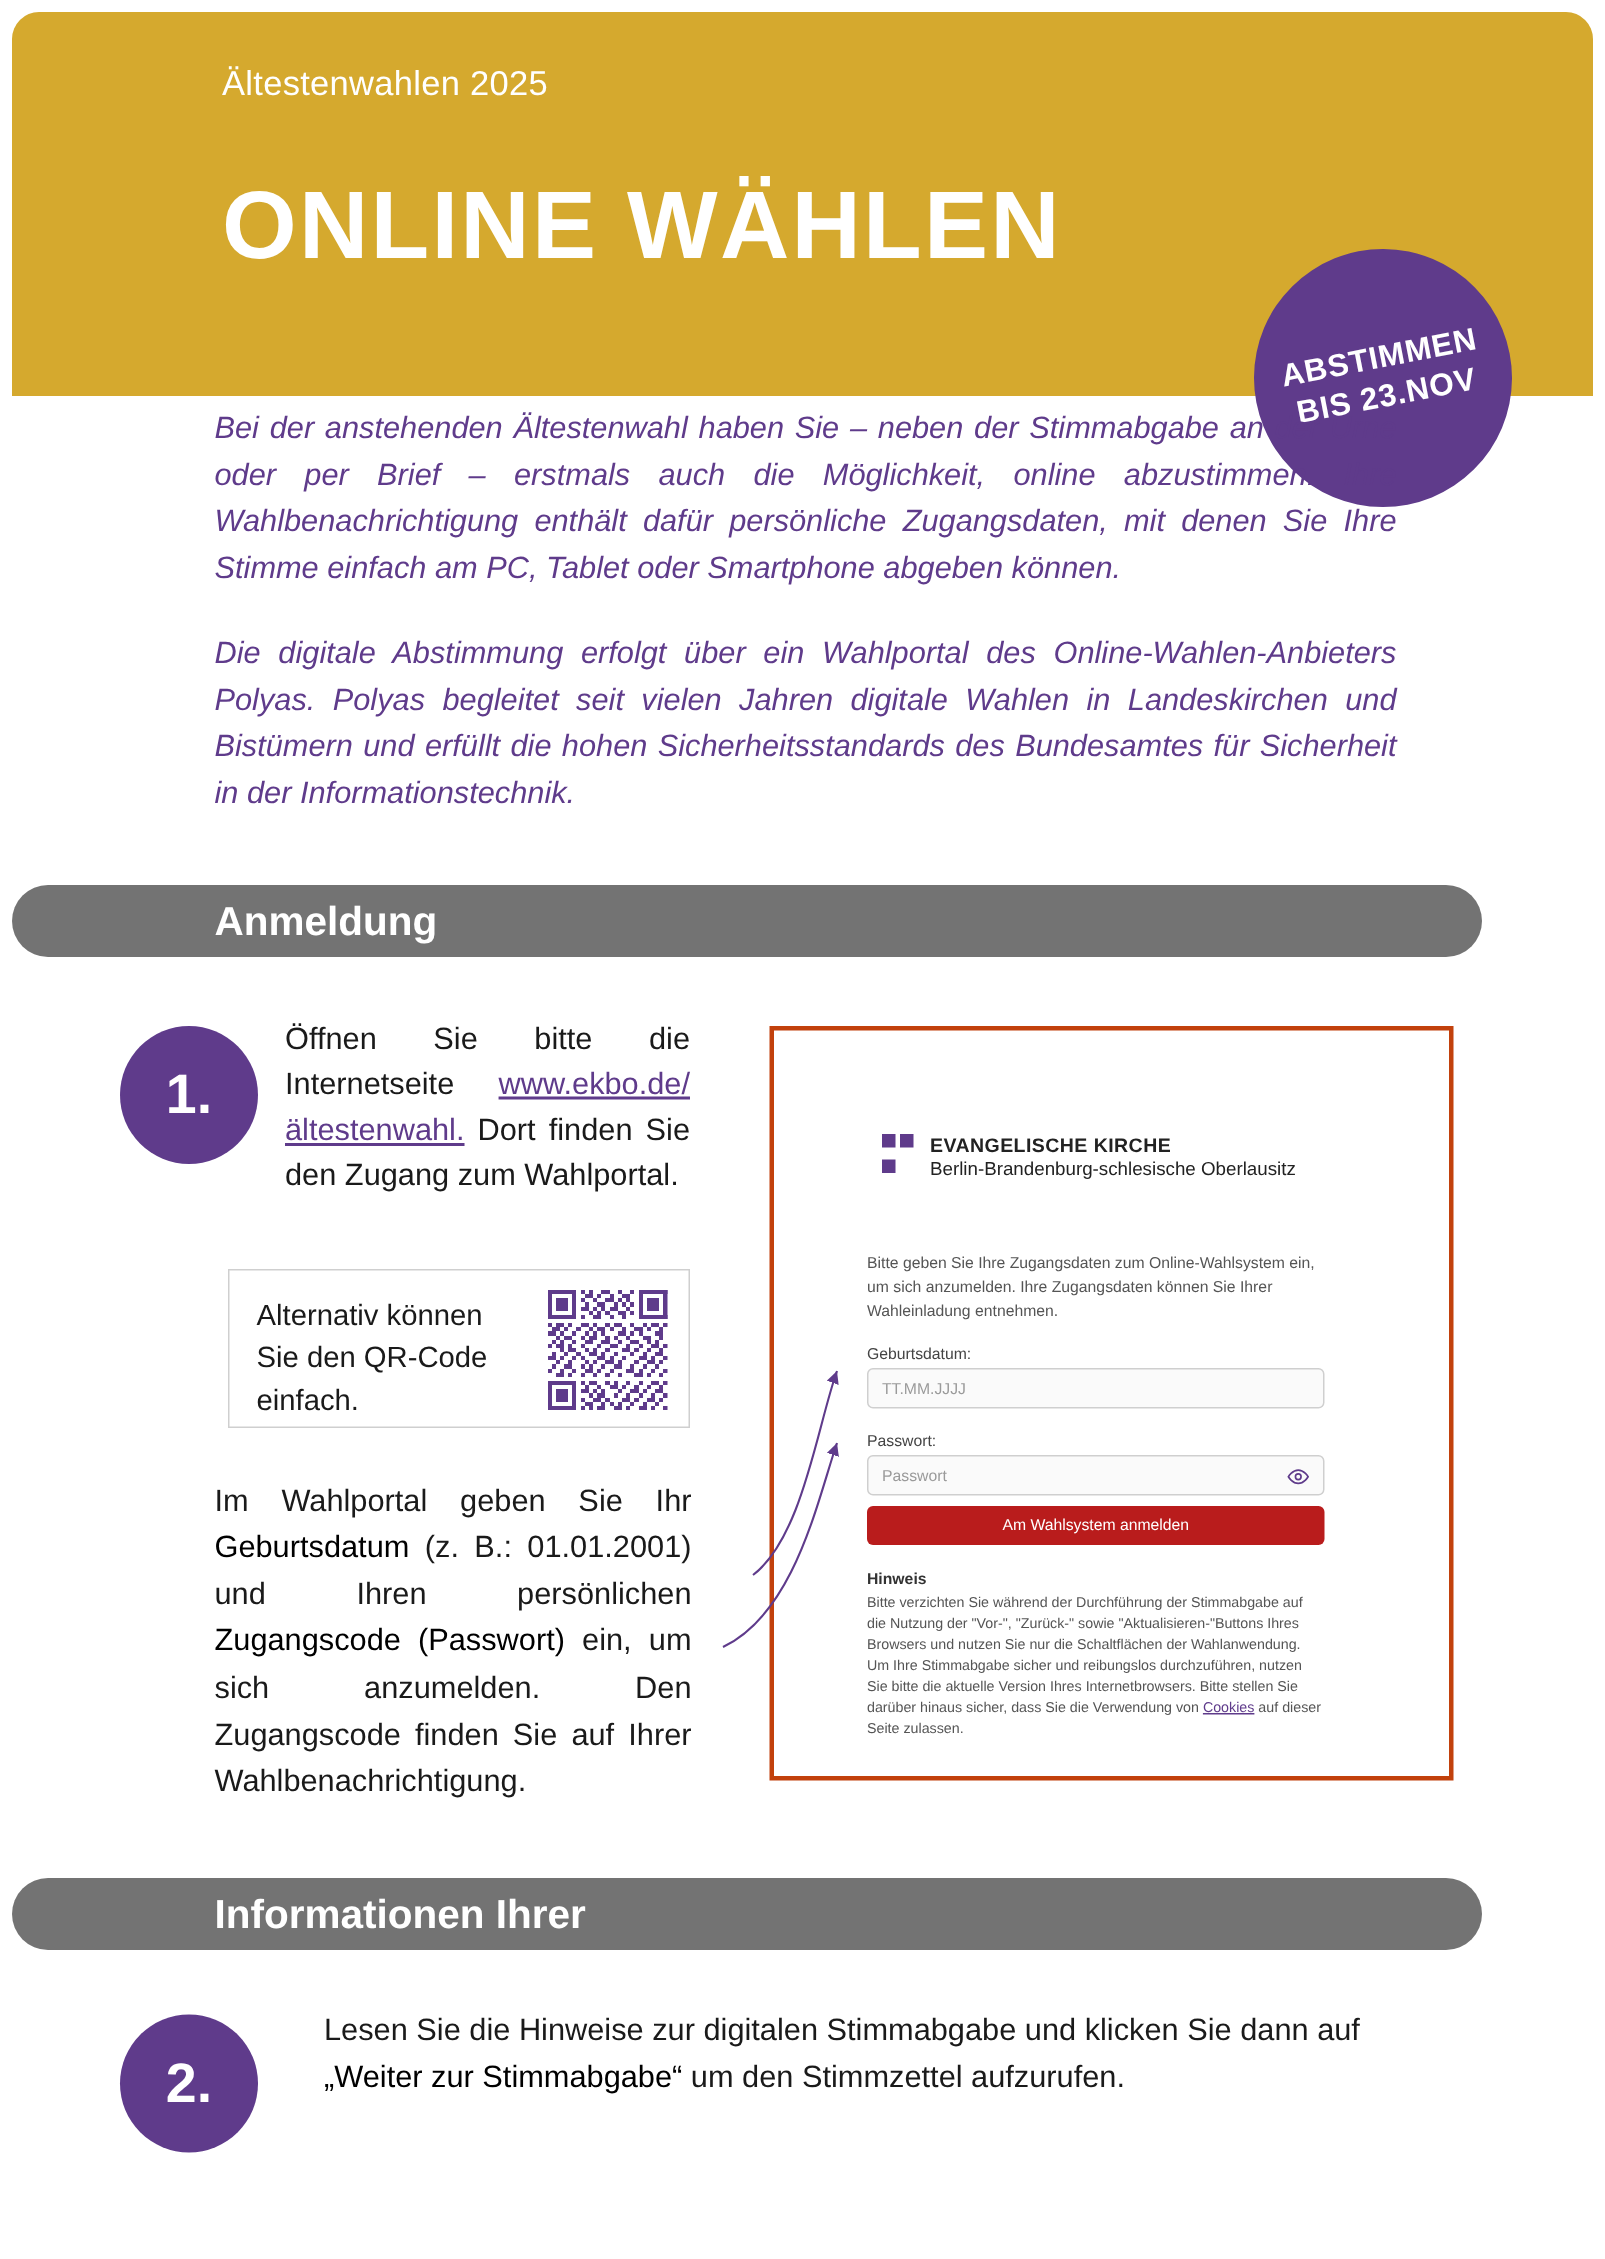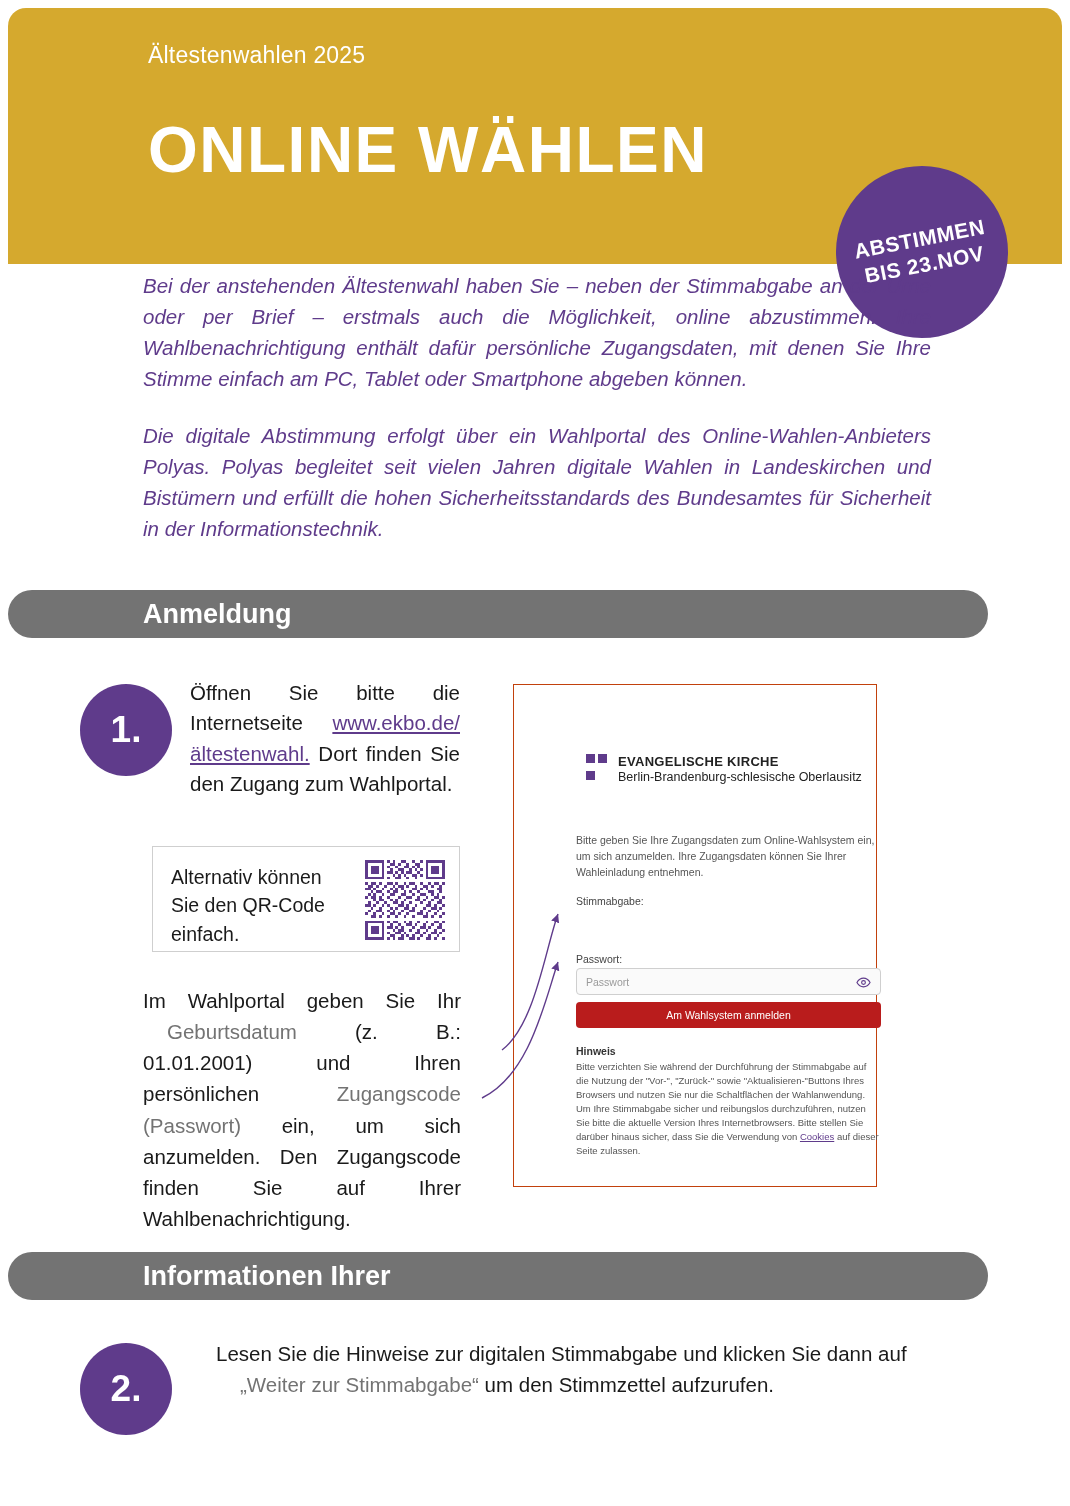--- a/index.html
+++ b/index.html
@@ -176,29 +176,29 @@
   .step1-text2 {
     position: absolute;
     left: 143px;
     top: 985px;
     width: 318px;
     font-size: 20.5px;
     line-height: 1.52;
     color: #1a1a1a;
     text-align: justify;
   }
-  .purple-word { color: #737373; margin-left: 24px; }
+  .purple-word { color: #000000; }
   
   .shot {
     position: absolute;
     left: 513px;
     top: 684px;
-    width: 364px;
+    width: 456px;
     height: 503px;
-    border: 1px solid #c2410c;
+    border: 3px solid #c2410c;
     background: #ffffff;
     box-sizing: border-box;
   }
   .shot-logo-mark {
     position: absolute;
     left: 72px;
     top: 69px;
     width: 26px;
     height: 26px;
   }
@@ -581,21 +581,24 @@
     <div class="shot-logo-mark">
       <div class="sq" style="left:0;top:0;"></div>
       <div class="sq" style="left:12px;top:0;"></div>
       <div class="sq" style="left:0;top:17px;"></div>
     </div>
     <div class="shot-logo-title">EVANGELISCHE KIRCHE</div>
     <div class="shot-logo-sub">Berlin-Brandenburg-schlesische Oberlausitz</div>
 
     <div class="shot-body">Bitte geben Sie Ihre Zugangsdaten zum Online-Wahlsystem ein, um sich anzumelden. Ihre Zugangsdaten können Sie Ihrer Wahleinladung entnehmen.</div>
 
-    <div class="field-label" style="top:210px;">Stimmabgabe:</div>
+    <div class="field-label" style="top:210px;">Geburtsdatum:</div>
+    <div class="field-box" style="top:225px;">
+      <span class="ph">TT.MM.JJJJ</span>
+    </div>
 
     <div class="field-label" style="top:268px;">Passwort:</div>
     <div class="field-box" style="top:283px;">
       <span class="ph">Passwort</span>
       <svg class="eye" viewBox="0 0 24 24" fill="none" stroke="#5f3b8b" stroke-width="1.8">
         <path d="M1.5 12s4-7 10.5-7 10.5 7 10.5 7-4 7-10.5 7S1.5 12 1.5 12z"></path>
         <circle cx="12" cy="12" r="3"></circle>
       </svg>
     </div>
 

